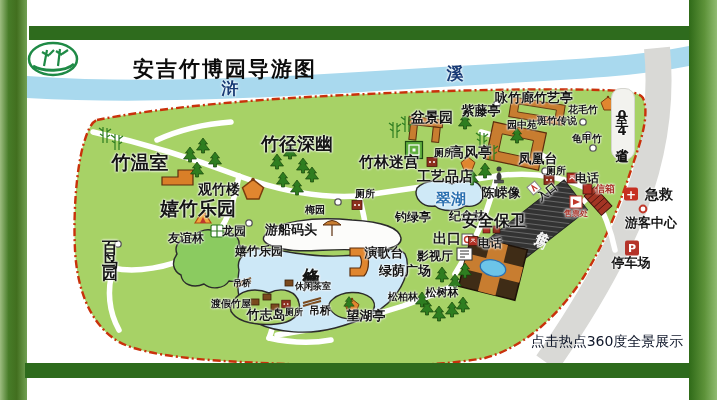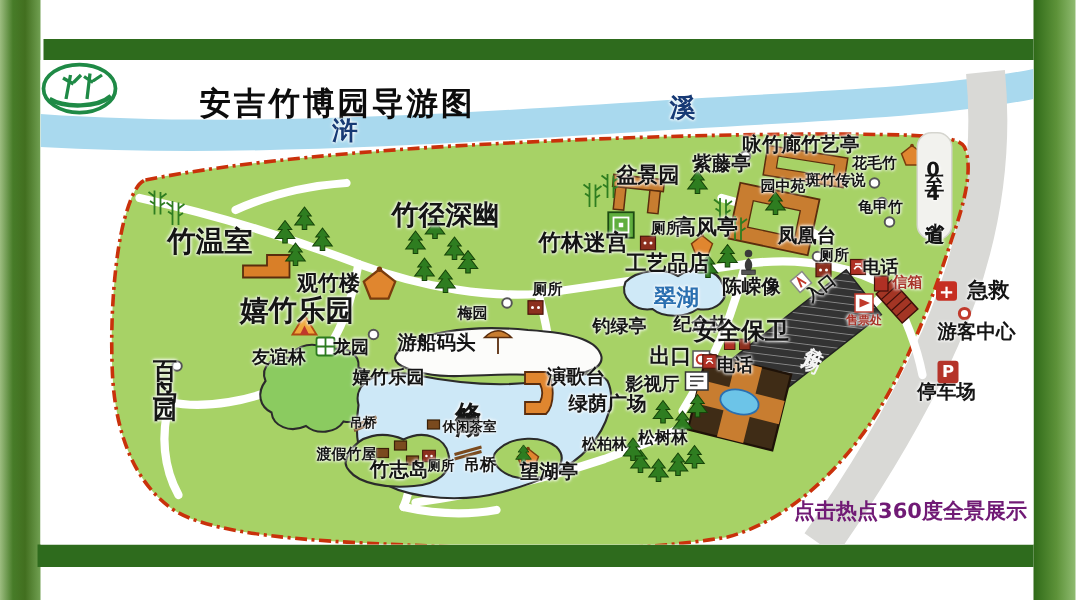--- a/index.html
+++ b/index.html
@@ -23,21 +23,21 @@
   .whitetxt{color:#f5f5f5;text-shadow:none;}
   .title-logo{position:absolute;left:48px;top:8px;width:52px;height:38px;}
   .title-text{position:absolute;left:106px;top:15px;font-size:21px;font-weight:900;color:#0c0c0c;
               letter-spacing:2px;white-space:nowrap;}
   .road-pill{position:absolute;left:584px;top:48px;width:22px;height:70px;border-radius:10px;
              background:#f2f2ee;border:1px solid #d5d5cf;}
   .badge{position:absolute;transform:translate(-50%,-50%);display:flex;align-items:center;justify-content:center;
          font-weight:700;color:#fff;border-radius:2px;line-height:1;}
   .p-badge{left:605px;top:208px;width:14px;height:15px;background:#b5342a;font-size:11px;}
   .aid-badge{left:604px;top:154px;width:14px;height:13px;background:#c62f22;font-size:12px;}
-  .hint{font-weight:700;color:#701a75;text-shadow:none;}
+  .hint{font-weight:400;color:#0f172a;text-shadow:none;}
 </style>
 </head>
 <body>
 
 <div class="stage">
   <div class="bar-left"></div>
   <div class="bar-right"></div>
   <div class="bar-top"></div>
   <div class="bar-bottom"></div>
 

